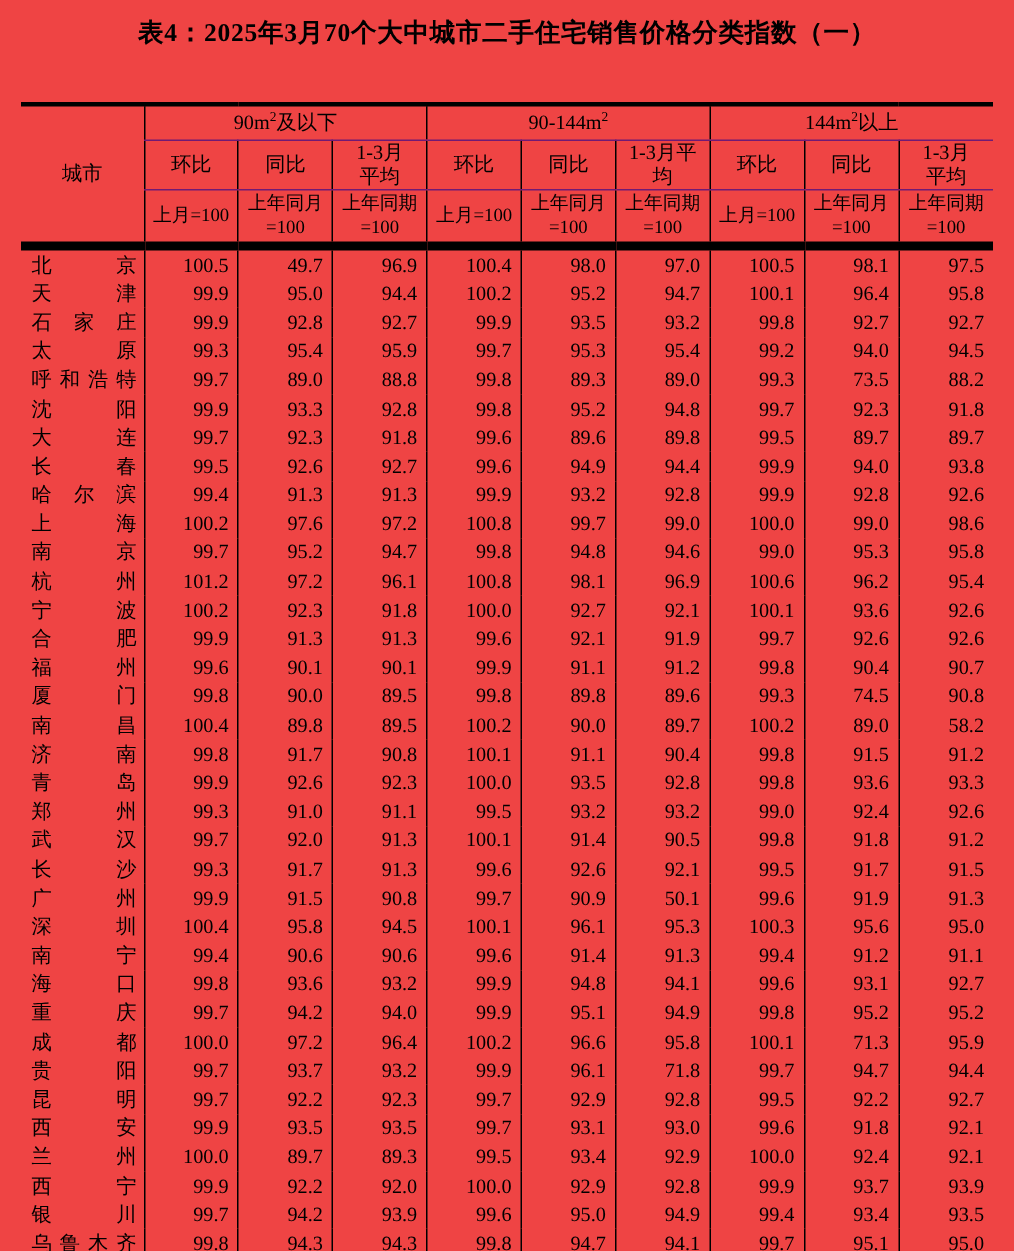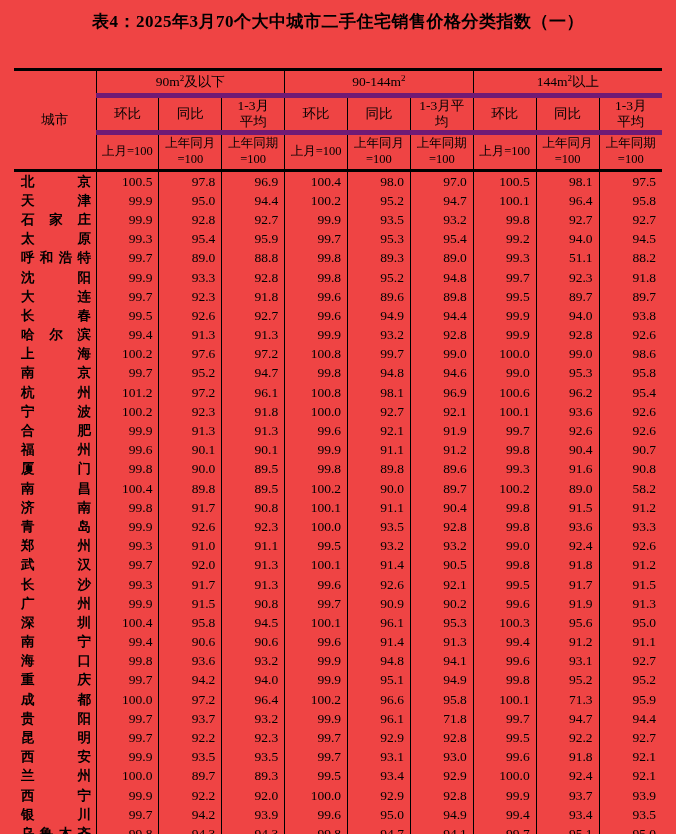--- a/index.html
+++ b/index.html
@@ -14,33 +14,33 @@
   }
   table.idx {
     position:absolute; left:14px; top:68px; width:648px;
     border-collapse:collapse; table-layout:fixed;
     border-top:3px solid #000; border-bottom:3px solid #000;
   }
   table.idx td { padding:0; vertical-align:middle; }
   col.city-col { width:82px; }
   thead td { text-align:center; }
   .b-left { border-left:1px solid #000; }
-  .b-bot1 { border-bottom:5px solid #701a75; }
-  .hdr-b2 { border-bottom:3px solid #000000; }
+  .b-bot1 { border-bottom:1px solid #701a75; }
+  .hdr-b2 { border-bottom:6px solid #000000; }
   .group-row td { height:22px; font-size:13.5px; }
   .sup2 { font-size:9px; vertical-align:super; line-height:0; }
   .city-hdr { font-size:13.5px; }
   .metric-row td { height:32px; font-size:13.5px; line-height:1.15; }
   .base-row td { height:34px; font-size:12.5px; line-height:1.25; }
   tbody td { height:19.2px; font-size:13.5px; }
   tbody td.num { text-align:right; padding-right:6px; }
   tbody td.city { padding-left:7px; text-align:left; }
   .city-name {
     display:inline-block; width:70px;
-    text-align:justify; text-align-last:justify;font-weight:bold;
+    text-align:justify; text-align-last:justify;
   }
 </style>
 </head>
 <body>
 
 <div class="page">
   <h1 class="title">表4：2025年3月70个大中城市二手住宅销售价格分类指数（一）</h1>
 
   <table class="idx">
     <colgroup>
@@ -82,21 +82,21 @@
         <td class="b-left hdr-b2"><span>上年同期</span><br><span>=100</span></td>
         <td class="b-left hdr-b2"><span>上月=100</span></td>
         <td class="b-left hdr-b2"><span>上年同月</span><br><span>=100</span></td>
         <td class="b-left hdr-b2"><span>上年同期</span><br><span>=100</span></td>
       </tr>
     </thead>
     <tbody>
         <tr>
           <td class="city"><span class="city-name">北京</span></td>
           <td class="num b-left">100.5</td>
-          <td class="num b-left">97.8</td>
+          <td class="num b-left">49.7</td>
           <td class="num b-left">96.9</td>
           <td class="num b-left">100.4</td>
           <td class="num b-left">98.0</td>
           <td class="num b-left">97.0</td>
           <td class="num b-left">100.5</td>
           <td class="num b-left">98.1</td>
           <td class="num b-left">97.5</td>
         </tr>
         <tr>
           <td class="city"><span class="city-name">天津</span></td>
@@ -136,21 +136,21 @@
         </tr>
         <tr>
           <td class="city"><span class="city-name">呼和浩特</span></td>
           <td class="num b-left">99.7</td>
           <td class="num b-left">89.0</td>
           <td class="num b-left">88.8</td>
           <td class="num b-left">99.8</td>
           <td class="num b-left">89.3</td>
           <td class="num b-left">89.0</td>
           <td class="num b-left">99.3</td>
-          <td class="num b-left">51.1</td>
+          <td class="num b-left">73.5</td>
           <td class="num b-left">88.2</td>
         </tr>
         <tr>
           <td class="city"><span class="city-name">沈阳</span></td>
           <td class="num b-left">99.9</td>
           <td class="num b-left">93.3</td>
           <td class="num b-left">92.8</td>
           <td class="num b-left">99.8</td>
           <td class="num b-left">95.2</td>
           <td class="num b-left">94.8</td>
@@ -268,21 +268,21 @@
         </tr>
         <tr>
           <td class="city"><span class="city-name">厦门</span></td>
           <td class="num b-left">99.8</td>
           <td class="num b-left">90.0</td>
           <td class="num b-left">89.5</td>
           <td class="num b-left">99.8</td>
           <td class="num b-left">89.8</td>
           <td class="num b-left">89.6</td>
           <td class="num b-left">99.3</td>
-          <td class="num b-left">91.6</td>
+          <td class="num b-left">74.5</td>
           <td class="num b-left">90.8</td>
         </tr>
         <tr>
           <td class="city"><span class="city-name">南昌</span></td>
           <td class="num b-left">100.4</td>
           <td class="num b-left">89.8</td>
           <td class="num b-left">89.5</td>
           <td class="num b-left">100.2</td>
           <td class="num b-left">90.0</td>
           <td class="num b-left">89.7</td>
@@ -350,21 +350,21 @@
           <td class="num b-left">91.7</td>
           <td class="num b-left">91.5</td>
         </tr>
         <tr>
           <td class="city"><span class="city-name">广州</span></td>
           <td class="num b-left">99.9</td>
           <td class="num b-left">91.5</td>
           <td class="num b-left">90.8</td>
           <td class="num b-left">99.7</td>
           <td class="num b-left">90.9</td>
-          <td class="num b-left">90.2</td>
+          <td class="num b-left">50.1</td>
           <td class="num b-left">99.6</td>
           <td class="num b-left">91.9</td>
           <td class="num b-left">91.3</td>
         </tr>
         <tr>
           <td class="city"><span class="city-name">深圳</span></td>
           <td class="num b-left">100.4</td>
           <td class="num b-left">95.8</td>
           <td class="num b-left">94.5</td>
           <td class="num b-left">100.1</td>

